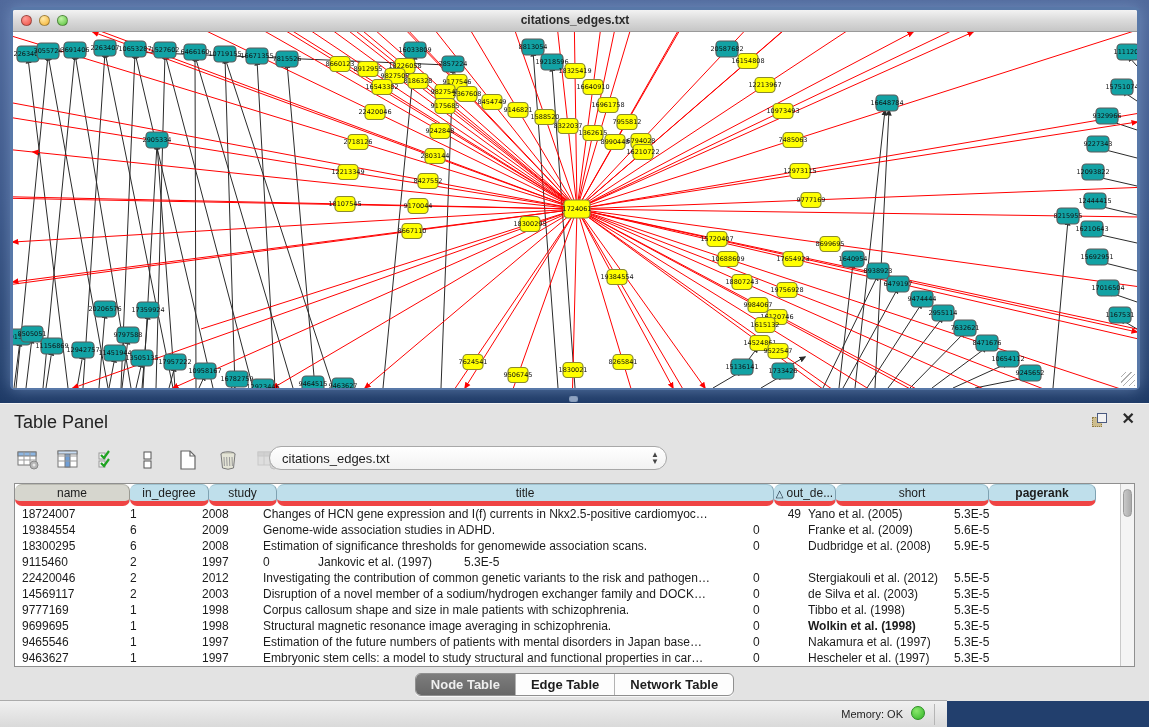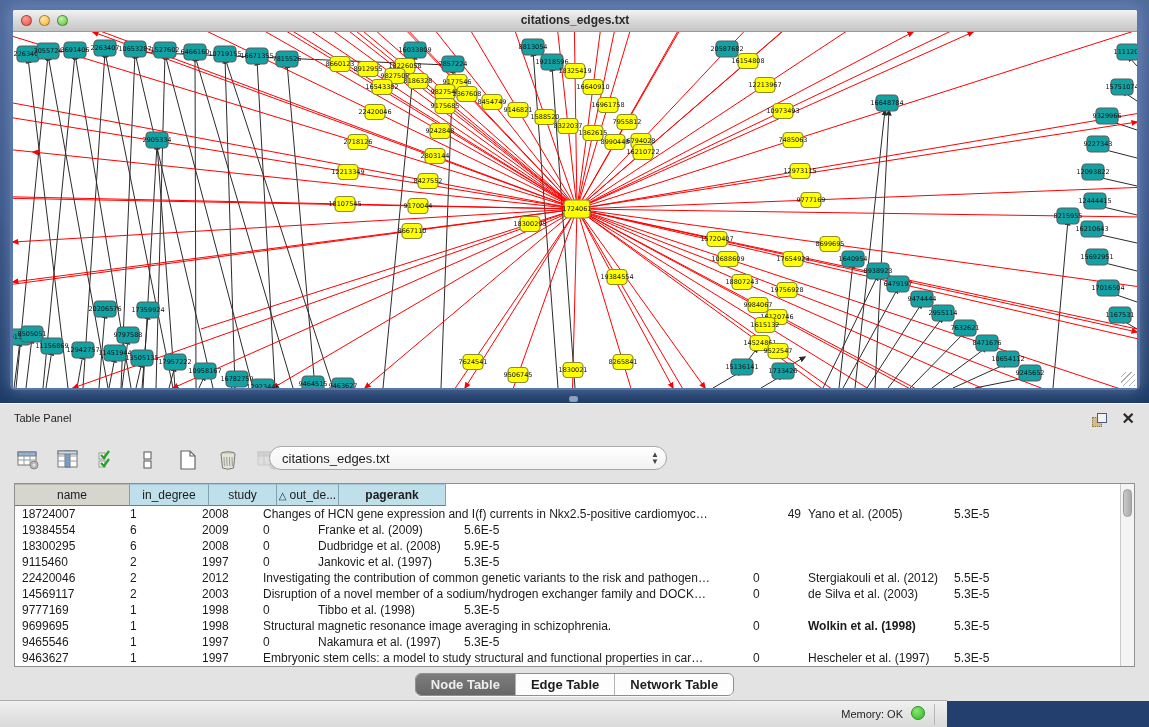--- a/index.html
+++ b/index.html
@@ -22,39 +22,39 @@
     font-size:12px;font-weight:bold;color:#2b2b2b;}
   .netcontent{position:relative;width:1124px;height:356px;background:#fff;overflow:hidden;}
   svg.netsvg{display:block;width:1124px;height:356px;}
   .grip{position:absolute;right:2px;bottom:2px;width:14px;height:14px;
     background:repeating-linear-gradient(135deg,transparent 0 3px,#9a9a9a 3px 4px);opacity:.8;}
   .divider-dot{position:absolute;left:569px;top:396px;width:9px;height:6px;border-radius:2px;
     background:#8fa3c0;box-shadow:inset 0 0 1px #33507e;}
   
   .tpanel{position:absolute;left:0;top:403px;width:1149px;height:297px;
     background:#e3e3e3;border-top:1px solid #f4f4f4;}
-  .tpanel-title{position:absolute;left:14px;top:8px;font-size:11px;color:#222;}
+  .tpanel-title{position:absolute;left:14px;top:8px;font-size:18px;color:#222;}
   .tpanel-float{position:absolute;right:42px;top:9px;width:15px;height:15px;cursor:pointer;}
   .tpanel-float .sq1{position:absolute;left:0;top:4px;width:8px;height:8px;border:1px dotted #8d7a45;background:#cdbd8d;}
   .tpanel-float .sq2{position:absolute;left:5px;top:0;width:8px;height:8px;border:1px solid #4a5a80;background:#f2f2f2;}
   .tpanel-close{position:absolute;right:14px;top:5px;font-size:16px;font-weight:bold;color:#2a2a2a;cursor:pointer;}
   .toolbar{position:absolute;left:14px;top:40px;height:32px;display:flex;align-items:center;gap:12px;}
   .tbtn{width:28px;height:26px;display:flex;align-items:center;justify-content:center;}
   .tbtn svg{display:block;}
   .fx{font-size:14px;font-style:italic;font-weight:bold;color:#333;letter-spacing:-1px;}
   .combo{position:absolute;left:269px;top:42px;width:398px;height:24px;background:linear-gradient(180deg,#ffffff,#f2f2f2);
     border:1px solid #a8a8a8;border-radius:12px;box-sizing:border-box;display:flex;align-items:center;}
   .combo .val{flex:1;padding-left:12px;font-size:13px;color:#1d1d1d;}
   .combo .arrows{width:22px;text-align:center;font-size:8px;line-height:7px;color:#444;}
   
   .twrap{position:absolute;left:14px;top:79px;width:1121px;height:184px;background:#fff;
     border:1px solid #8f8f8f;box-sizing:border-box;}
   .thead{display:flex;height:22px;}
-  .hcell{box-sizing:border-box;border-right:1px solid #7fa2b2;border-bottom:1px solid #ef4444;border-top:1px solid #9fc4d2;
-    background:#bfdfeb;font-size:12px;color:#1c1c1c;display:flex;align-items:center;justify-content:center;overflow:hidden;white-space:nowrap;}
+  .hcell{box-sizing:border-box;border-right:1px solid #7fa2b2;border-bottom:5px solid #ef4444;border-top:1px solid #9fc4d2;
+    background:#bfdfeb;font-size:12px;color:#1c1c1c;display:flex;align-items:center;justify-content:center;overflow:hidden;white-space:nowrap;border-radius:7px;}
   .hcell.first{background:#d6d6ce;border-top:1px solid #b9b9b0;border-right:1px solid #9a9a92;}
   .hcell .sortind{font-size:10px;margin-right:3px;color:#123;}
   .trow{display:flex;height:16px;align-items:center;}
   .tcell{box-sizing:border-box;padding-left:7px;font-size:12px;color:#1b1b1b;
     overflow:hidden;white-space:nowrap;text-overflow:clip;}
   .vscroll{position:absolute;right:0;top:0;width:13px;height:182px;background:#f4f4f4;border-left:1px solid #c9c9c9;}
   .vthumb{position:absolute;left:2px;top:5px;width:9px;height:28px;border-radius:5px;
     background:linear-gradient(90deg,#c9c9c9,#ababab);border:1px solid #9a9a9a;box-sizing:border-box;}
   
   .tabsbar{position:absolute;left:0;right:0;top:269px;display:flex;justify-content:center;}
@@ -606,45 +606,49 @@
   <div class="combo">
     <span class="val">citations_edges.txt</span>
     <span class="arrows">▲<br>▼</span>
   </div>
 
   <div class="twrap">
     <div class="thead" id="thead">
         <div class="hcell first" style="width: 115px;">name</div>
         <div class="hcell" style="width: 79px;">in_degree</div>
         <div class="hcell" style="width: 68px;">study</div>
+        <div class="hcell" style="width: 497px;">title</div>
         <div class="hcell" style="width: 62px;"><span class="sortind">△</span>out_de...</div>
+        <div class="hcell" style="width: 153px;">short</div>
         <div class="hcell" style="width: 107px; font-weight: bold;">pagerank</div>
       </div>
     <div id="tbody">
         <div class="trow">
           <div class="tcell" style="width: 108px;">18724007</div>
           <div class="tcell" style="width: 72px;">1</div>
           <div class="tcell" style="width: 61px;">2008</div>
           <div class="tcell" style="width: 490px;">Changes of HCN gene expression and I(f) currents in Nkx2.5-positive cardiomyoc…</div>
           <div class="tcell" style="width: 55px; text-align: right;">49</div>
           <div class="tcell" style="width: 146px;">Yano et al. (2005)</div>
           <div class="tcell" style="width: 100px;">5.3E-5</div>
         </div>
         <div class="trow">
           <div class="tcell" style="width: 108px;">19384554</div>
           <div class="tcell" style="width: 72px;">6</div>
           <div class="tcell" style="width: 61px;">2009</div>
+          <div class="tcell" style="width: 490px;">Genome-wide association studies in ADHD.</div>
           <div class="tcell" style="width: 55px;">0</div>
           <div class="tcell" style="width: 146px;">Franke et al. (2009)</div>
           <div class="tcell" style="width: 100px;">5.6E-5</div>
         </div>
         <div class="trow">
           <div class="tcell" style="width: 108px;">18300295</div>
           <div class="tcell" style="width: 72px;">6</div>
           <div class="tcell" style="width: 61px;">2008</div>
+          <div class="tcell" style="width: 490px;">Estimation of significance thresholds for genomewide association scans.</div>
           <div class="tcell" style="width: 55px;">0</div>
           <div class="tcell" style="width: 146px;">Dudbridge et al. (2008)</div>
           <div class="tcell" style="width: 100px;">5.9E-5</div>
         </div>
         <div class="trow">
           <div class="tcell" style="width: 108px;">9115460</div>
           <div class="tcell" style="width: 72px;">2</div>
           <div class="tcell" style="width: 61px;">1997</div>
           <div class="tcell" style="width: 55px;">0</div>
           <div class="tcell" style="width: 146px;">Jankovic et al. (1997)</div>
@@ -665,37 +669,39 @@
           <div class="tcell" style="width: 61px;">2003</div>
           <div class="tcell" style="width: 490px;">Disruption of a novel member of a sodium/hydrogen exchanger family and DOCK…</div>
           <div class="tcell" style="width: 55px;">0</div>
           <div class="tcell" style="width: 146px;">de Silva et al. (2003)</div>
           <div class="tcell" style="width: 100px;">5.3E-5</div>
         </div>
         <div class="trow">
           <div class="tcell" style="width: 108px;">9777169</div>
           <div class="tcell" style="width: 72px;">1</div>
           <div class="tcell" style="width: 61px;">1998</div>
+          <div class="tcell" style="width: 490px;">Corpus callosum shape and size in male patients with schizophrenia.</div>
           <div class="tcell" style="width: 55px;">0</div>
           <div class="tcell" style="width: 146px;">Tibbo et al. (1998)</div>
           <div class="tcell" style="width: 100px;">5.3E-5</div>
         </div>
         <div class="trow">
           <div class="tcell" style="width: 108px;">9699695</div>
           <div class="tcell" style="width: 72px;">1</div>
           <div class="tcell" style="width: 61px;">1998</div>
           <div class="tcell" style="width: 490px;">Structural magnetic resonance image averaging in schizophrenia.</div>
           <div class="tcell" style="width: 55px;">0</div>
           <div class="tcell" style="width: 146px; font-weight: bold;">Wolkin et al. (1998)</div>
           <div class="tcell" style="width: 100px;">5.3E-5</div>
         </div>
         <div class="trow">
           <div class="tcell" style="width: 108px;">9465546</div>
           <div class="tcell" style="width: 72px;">1</div>
           <div class="tcell" style="width: 61px;">1997</div>
+          <div class="tcell" style="width: 490px;">Estimation of the future numbers of patients with mental disorders in Japan base…</div>
           <div class="tcell" style="width: 55px;">0</div>
           <div class="tcell" style="width: 146px;">Nakamura et al. (1997)</div>
           <div class="tcell" style="width: 100px;">5.3E-5</div>
         </div>
         <div class="trow">
           <div class="tcell" style="width: 108px;">9463627</div>
           <div class="tcell" style="width: 72px;">1</div>
           <div class="tcell" style="width: 61px;">1997</div>
           <div class="tcell" style="width: 490px;">Embryonic stem cells: a model to study structural and functional properties in car…</div>
           <div class="tcell" style="width: 55px;">0</div>

